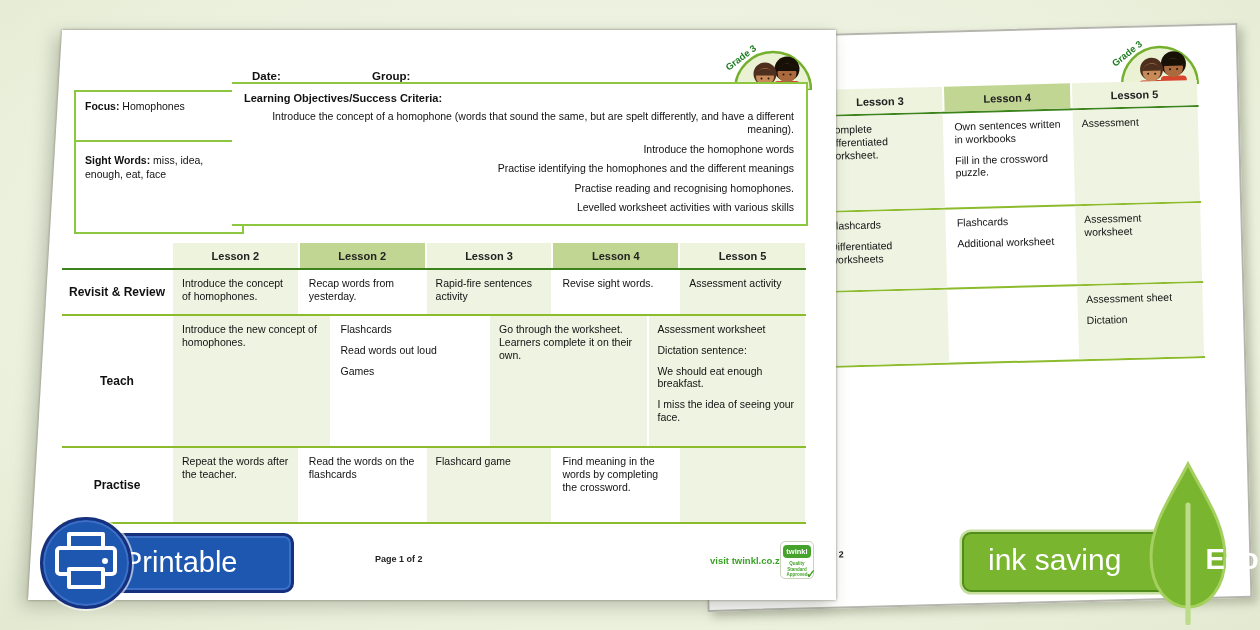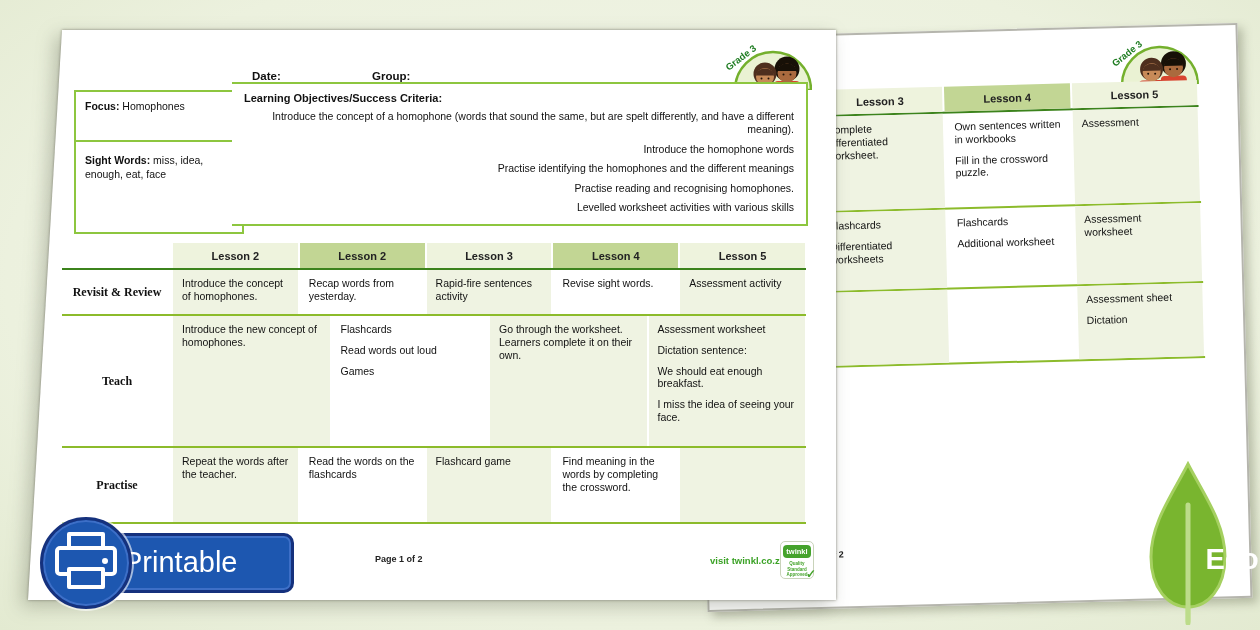--- a/index.html
+++ b/index.html
@@ -35,21 +35,21 @@
   
   .ltable { left:34px; top:213px; width:744px; }
   .lrow { display:flex; }
   .lhead { height:27px; border-bottom:2.5px solid #3c831c; }
   .lcorner { width:110px; flex:none; }
   .lh { flex:1; margin:0 1px; background:#eef3dd; font-weight:bold; font-size:11px; text-align:center;
         line-height:26px; color:#222; }
   .lh.hl { background:#c2d694; }
   .lbody { border-bottom:2.5px solid #8cbb2b; }
   .llabel { width:110px; flex:none; display:flex; align-items:center; justify-content:center;
-            font-weight:bold; font-size:12px; color:#111; text-align:center; padding:0 4px;font-family:Liberation Serif, serif; }
+            font-weight:bold; font-size:12px; color:#111; text-align:center; padding:0 4px; }
   .lcell { flex:1; margin:0 1px; padding:7px 9px; font-size:10.5px; line-height:1.22; color:#111; }
   .lcell .para { margin-bottom:8px; }
   .tint { background:#eff3e2; }
   .r1 { height:46px; } .r2 { height:132px; } .r3 { height:76px; }
 
   
   .fpage { left:347px; top:524px; width:110px; font-size:9px; font-weight:bold; color:#222; }
   .flink { left:682px; top:525px; font-size:9.5px; font-weight:bold; color:#3ba226; }
   .tbadge { left:752px; top:511px; width:34px; height:38px; border:1px solid #c9d3ba; border-radius:5px; background:#fff; }
   .tcloud { position:absolute; left:2px; top:3px; width:28px; height:13px; background:#45a32b; border-radius:4px;
@@ -270,20 +270,23 @@
     <span>Printable</span>
   </div>
   <div class="abs prcircle">
     <div class="pi-top"></div>
     <div class="pi-body">
         <span class="pi-dot"></span>
       </div>
     <div class="pi-tray"></div>
   </div>
 
+  <div class="abs ecobar">
+    <span>ink saving</span>
+  </div>
   <div class="abs ecoleaf">
     <svg width="92" height="164" viewBox="0 0 92 164">
       <line x1="46" y1="44" x2="46" y2="160" stroke="#c9e49b" stroke-width="5" stroke-linecap="round"></line>
       <path d="M46,3 C30,34 9,62 9,96 C9,127 26,146 46,146 C66,146 83,127 83,96 C83,62 62,34 46,3 Z" fill="#79b52f" stroke="#a5d060" stroke-width="3"></path>
       <line x1="46" y1="44" x2="46" y2="162" stroke="#bcdc8a" stroke-width="5" stroke-linecap="round"></line>
     </svg>
   </div>
   <div class="abs ecolabel">Eco</div>
 
 </div>

